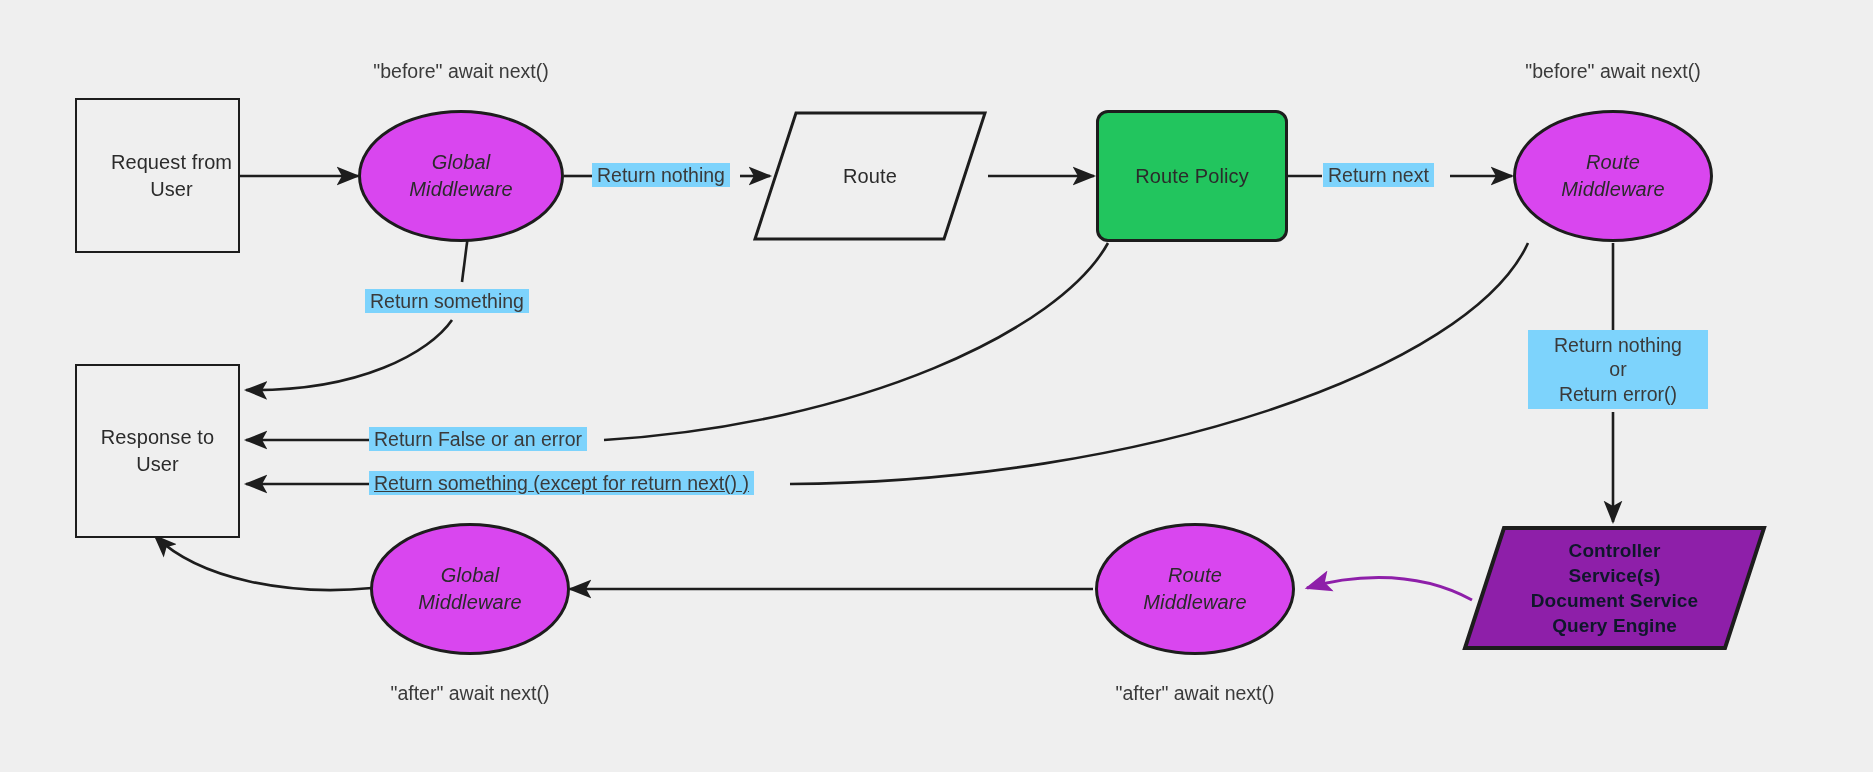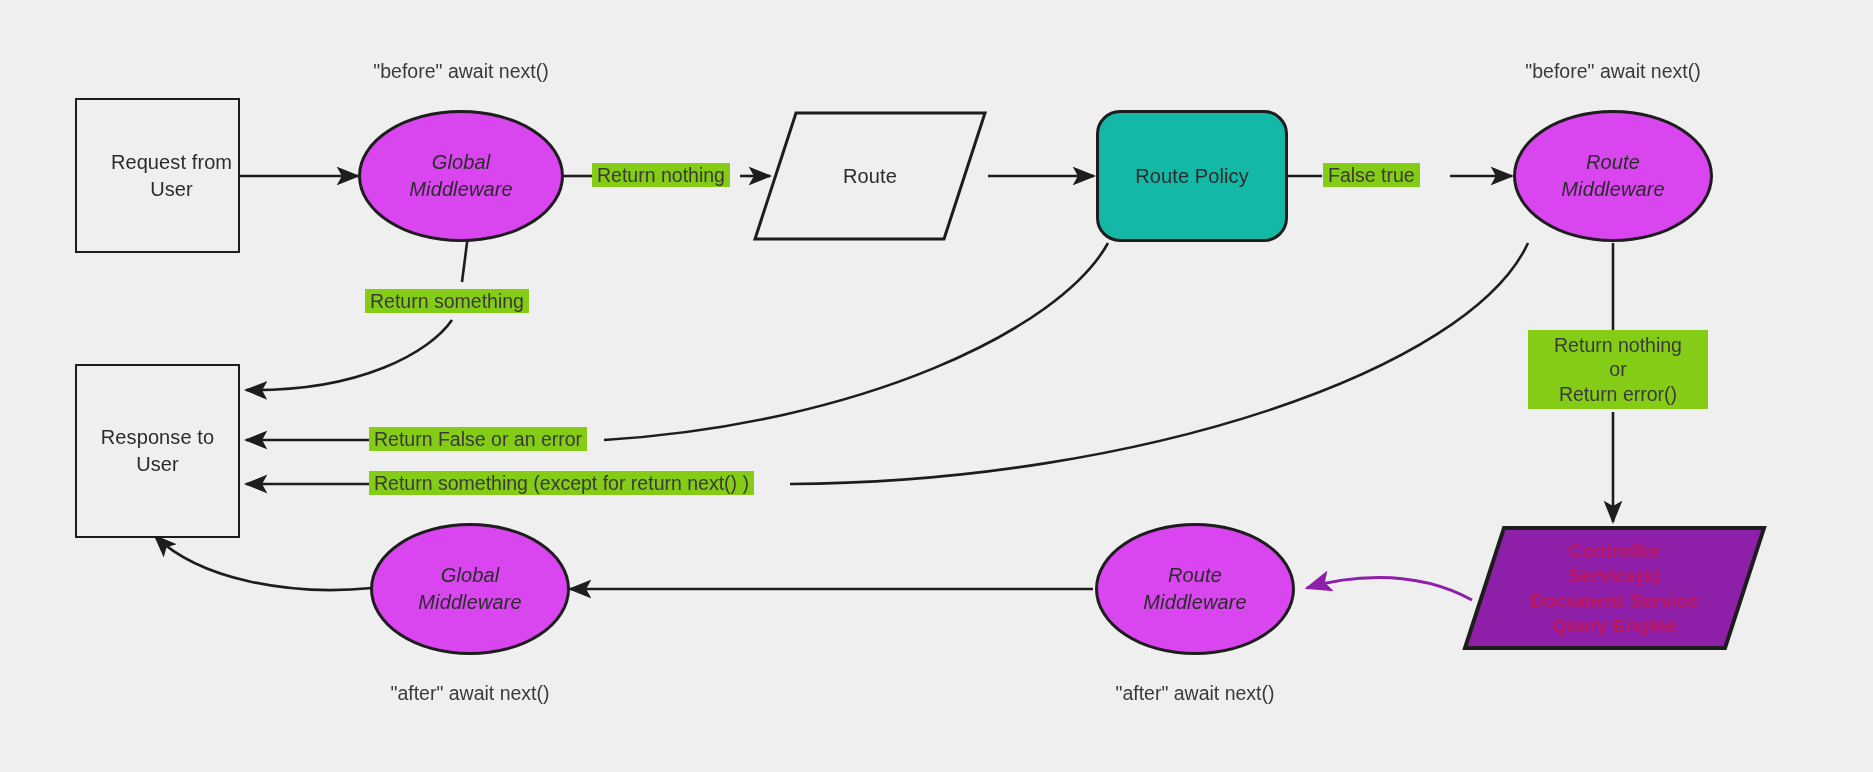--- a/index.html
+++ b/index.html
@@ -38,55 +38,55 @@
     font-size: 20px;
     line-height: 1.35;
     letter-spacing: 0.1px;
   }
   .rect-node {
     border: 2.5px solid #1d1d1d;
     background: #efefef;
   }
   .round-node {
     border: 3px solid #1d1d1d;
-    background: #14b8a6;
-    border-radius: 24px;
+    background: #22c55e;
+    border-radius: 12px;
   }
   .ellipse-node {
     border: 3px solid #1d1d1d;
     background: #d946ef;
     border-radius: 50%;
     font-style: italic;
   }
   .para-node {
     background: transparent;
     border: none;
   }
   .para-node .para-shape {
     position: absolute;
     inset: 0;
   }
   .para-node .para-text {
     position: relative;
     z-index: 2;
   }
   .purple-node .para-text {
-    color: #be185d;
+    color: #0f172a;
     font-weight: bold;
     font-size: 19px;
     line-height: 1.32;
   }
   .edge-label {
     position: absolute;
     color: #3a3a3a;
     font-size: 19.5px;
     line-height: 1.25;
     text-align: center;
     white-space: nowrap;
-    background: #84cc16;
+    background: #7dd3fc;
     padding: 0 5px;
   }
   .edge-label.multi {
     white-space: normal;
   }
   .cap-label {
     position: absolute;
     color: #3a3a3a;
     font-size: 19.5px;
     text-align: center;
@@ -196,27 +196,27 @@
       <polygon points="42,3 302,3 263,123 3,123" fill="#8e1fa9" stroke="#1d1d1d" stroke-width="4" vector-effect="non-scaling-stroke"></polygon>
     </svg>
     <span class="para-text" style="white-space:pre-line;">Controller
 Service(s)
 Document Service
 Query Engine</span>
   </div>
 
   <div class="edge-label" style="left:592px; top:163px;">Return nothing</div>
 
-  <div class="edge-label" style="left:1323px; top:163px;">False true</div>
+  <div class="edge-label" style="left:1323px; top:163px;">Return next</div>
 
   <div class="edge-label" style="left:365px; top:289px;text-align:right;">Return something</div>
 
   <div class="edge-label" style="left:369px; top:427px;text-align:center;">Return False or an error</div>
 
-  <div class="edge-label" style="left:369px; top:471px;">Return something (except for return next() )</div>
+  <div class="edge-label" style="left:369px; top:471px;text-decoration:underline;">Return something (except for return next() )</div>
 
   <div class="edge-label multi" style="left:1528px; top:330px; width:170px; padding:3px 5px;">
     <div>Return nothing</div>
     <div>or</div>
     <div>Return error()</div>
   </div>
 
 </div>
 
 </body></html>

